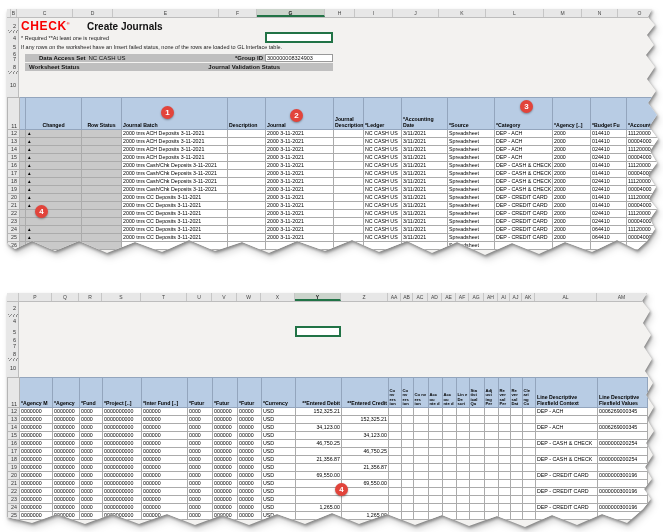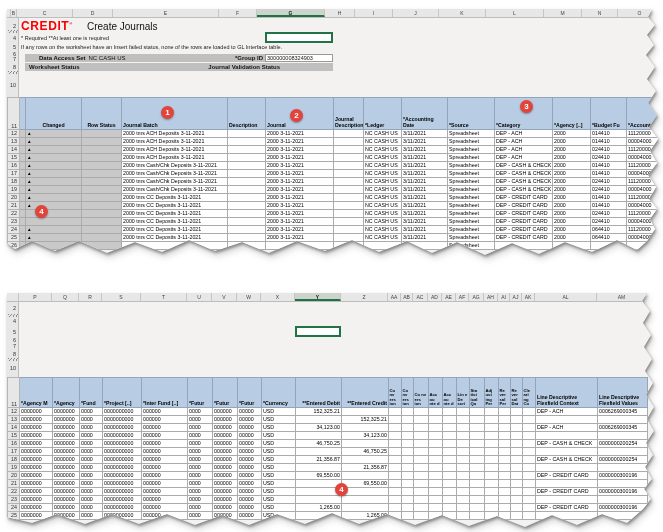--- a/index.html
+++ b/index.html
@@ -16,21 +16,21 @@
   .letters{display:flex}
   .colletter{display:inline-block;box-sizing:border-box;border-right:1px solid #c6c6c6;font-size:5px;line-height:8px;text-align:center;color:#444;overflow:hidden;height:8px}
   .colletter.selected{background:#ccd4cc;border-bottom:2px solid #217346;color:#111;font-weight:bold}
 
   .gutter{position:absolute;left:0;width:12px;background:#e7e7e7;border-right:1px solid #bdbdbd;box-sizing:border-box;z-index:0}
   .rn{position:absolute;left:0;width:9px;text-align:right;font-size:5.5px;color:#333;line-height:6px;z-index:1}
   .squiggle{position:absolute;left:1px;width:10px;height:3px;z-index:1;background:repeating-linear-gradient(125deg,#8a8a8a 0 .8px,transparent .8px 2.6px)}
 
   .brand{position:absolute;left:14px;top:10px;font-size:12px;font-weight:bold;color:#f80000;letter-spacing:.6px}
   .brand sup{font-size:4px;color:#f80000}
-  .sheet-title{position:absolute;left:80px;top:12px;font-size:10px;font-weight:normal;color:#111}
+  .sheet-title{position:absolute;left:80px;top:12px;font-size:10px;font-weight:bold;color:#111}
   .note{position:absolute;left:14px;font-size:5.5px;color:#222;white-space:nowrap}
   #note-required{top:26px}
   #note-warning{top:35px}
 
   .bar{position:absolute;left:18px;width:308px;height:8px;background:#bfbfbf;display:flex;align-items:center;font-size:6px;line-height:8px;z-index:2;color:#111;white-space:nowrap}
   #bar-info{top:45px}
   #bar-status{top:54px}
   .bar .lbl{font-weight:bold}
   #bar-info .lbl-das{margin-left:14px}
   #bar-info .val-das{margin-left:3px}
@@ -93,21 +93,21 @@
     <span class="rn" style="top:14px">2</span>
     <span class="squiggle" style="top:21px"></span>
     <span class="rn" style="top:26px">4</span>
     <span class="rn" style="top:35px">5</span>
     <span class="rn" style="top:42px">6</span>
     <span class="rn" style="top:47px">7</span>
     <span class="rn" style="top:55px">8</span>
     <span class="squiggle" style="top:62px"></span>
     <span class="rn" style="top:73px">10</span>
 
-    <div class="brand"><span>CREDIT</span><sup>®</sup></div>
+    <div class="brand"><span>CHECK</span><sup>®</sup></div>
     <div class="sheet-title">Create Journals</div>
     <div class="note" id="note-required">* Required  **At least one is required</div>
     <div class="note" id="note-warning">If any rows on the worksheet have an Insert failed status, none of the rows are loaded to GL Interface table.</div>
 
     <div class="bar" id="bar-info">
       <span class="lbl lbl-das">Data Access Set</span>
       <span class="val-das">NC CASH US</span>
       <span class="lbl lbl-gid">*Group ID</span>
       <span class="gid-cell">300000008324903</span>
     </div>

